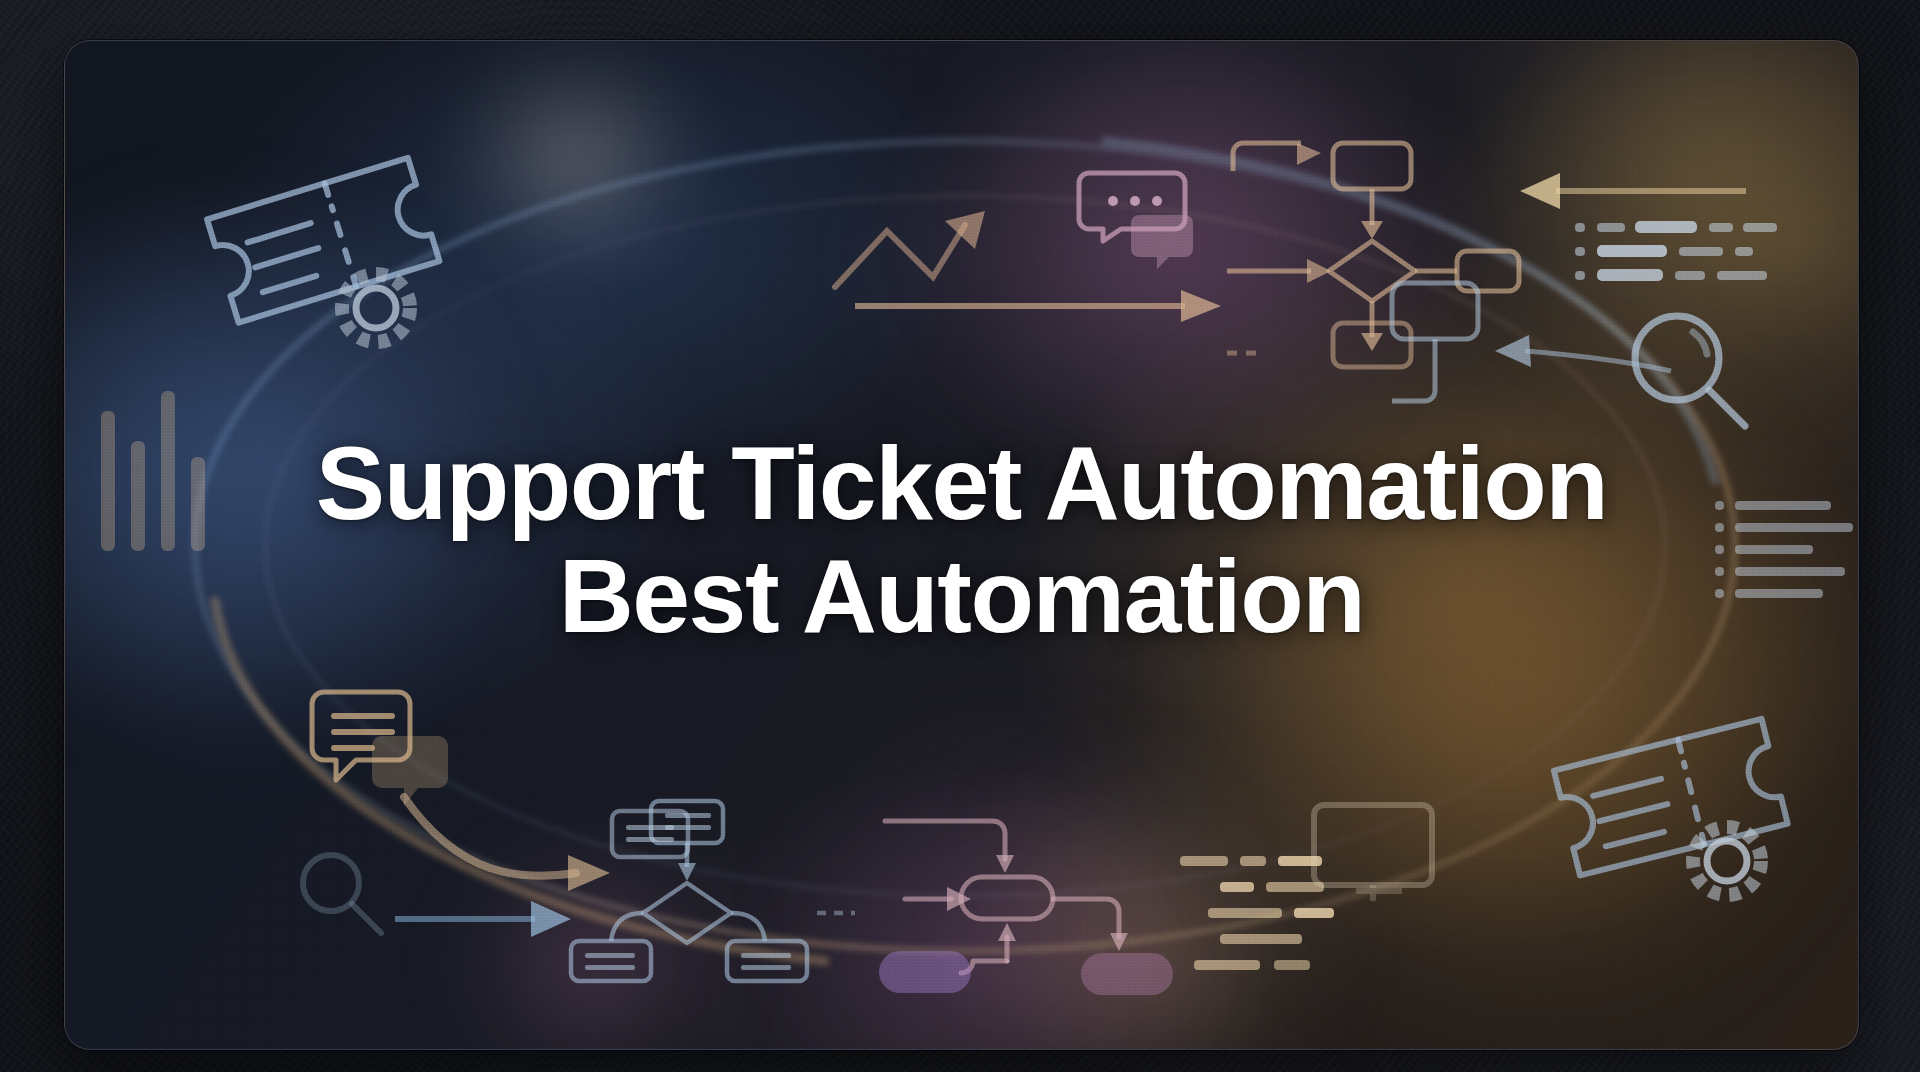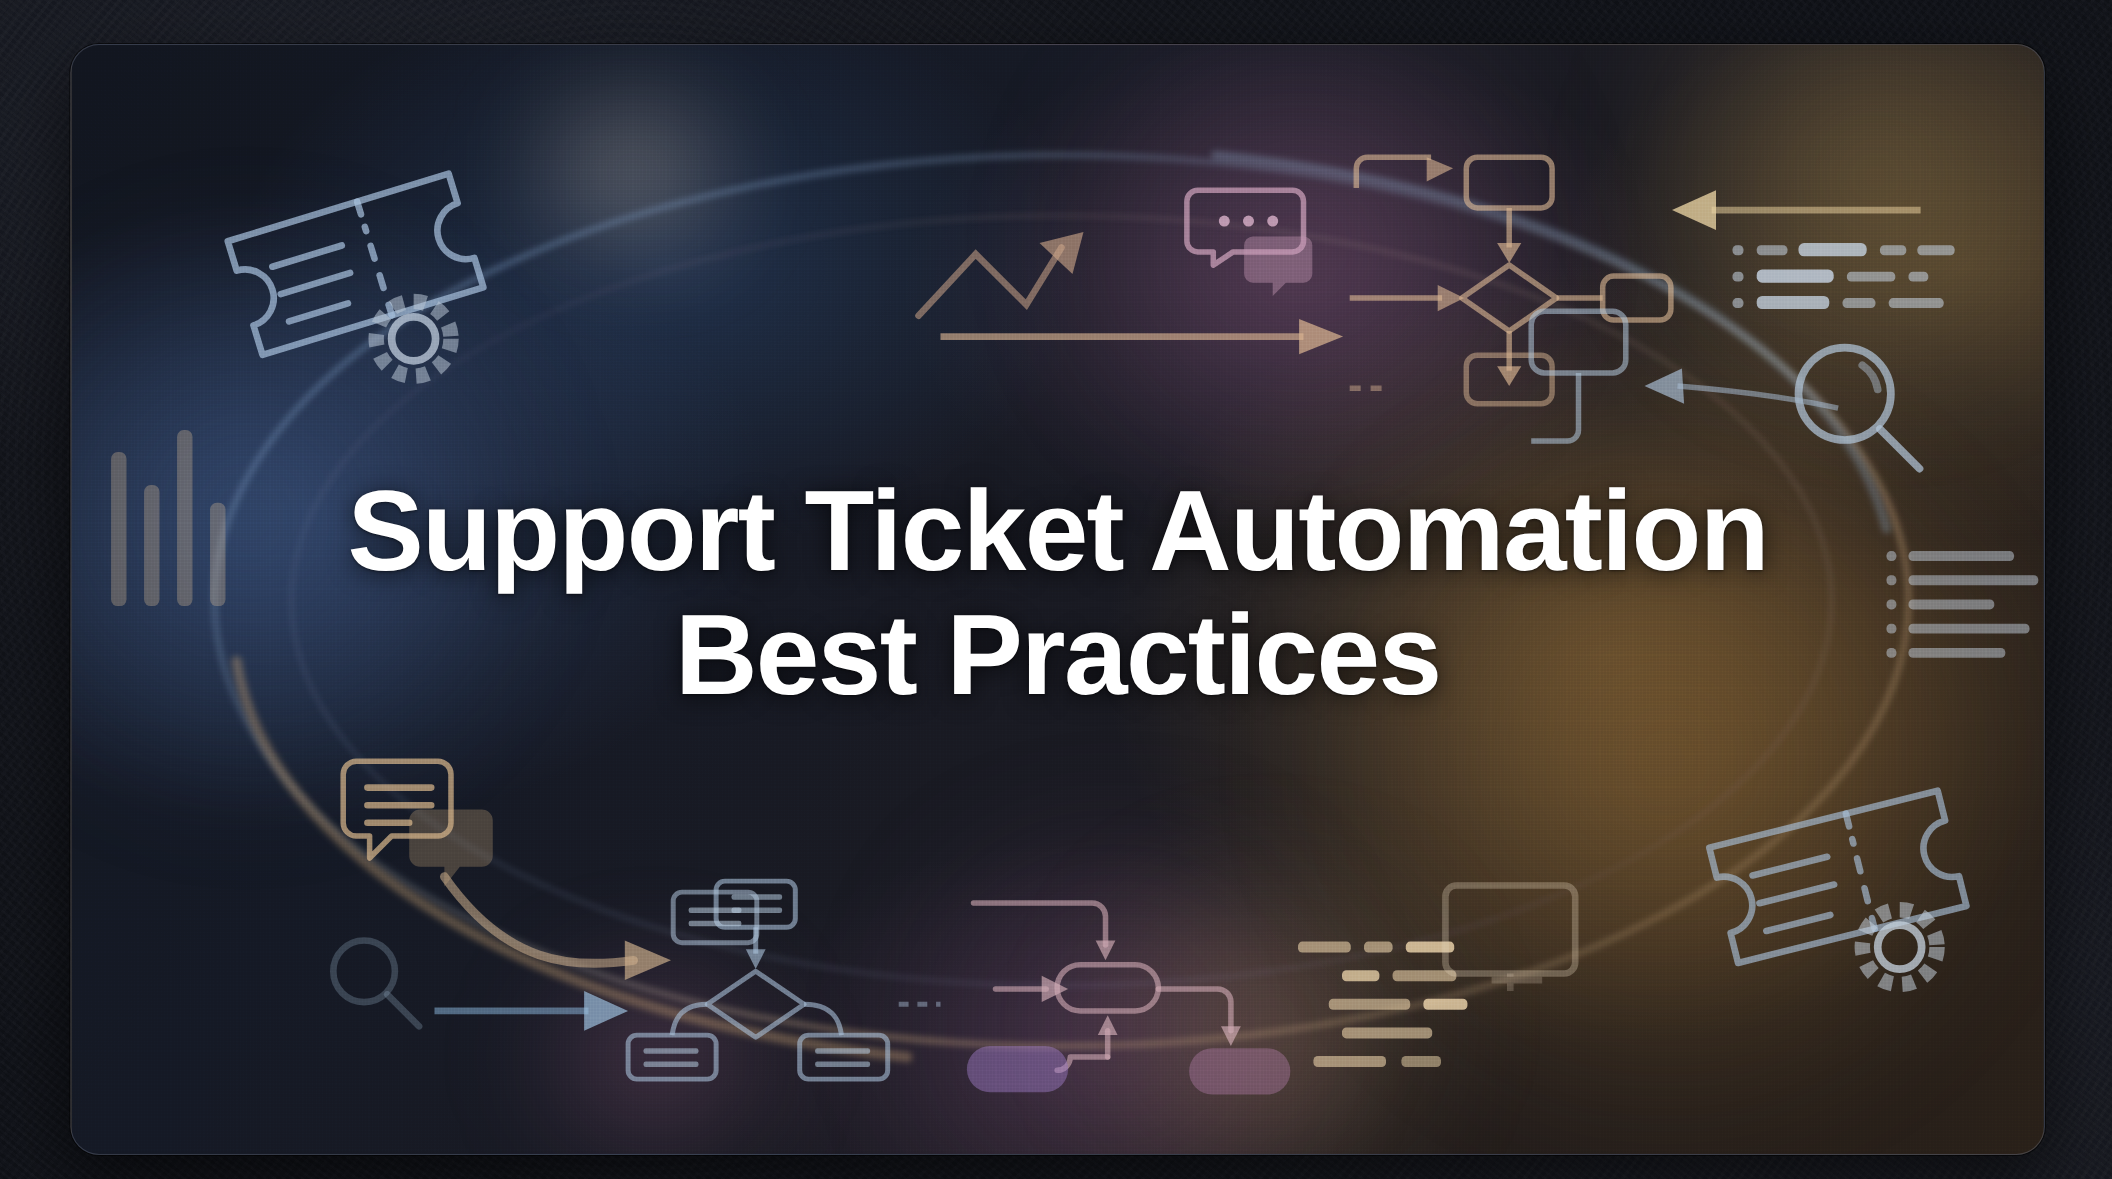--- a/index.html
+++ b/index.html
@@ -347,17 +347,17 @@
           <rect x="66" y="20" width="14" height="160" rx="6"></rect>
           <rect x="96" y="86" width="14" height="94" rx="6"></rect>
         </g>
       </svg>
     </div>
 
     <div id="card-grain"></div>
 
     <div id="title-block">
       <span class="title-line">Support Ticket Automation</span>
-      <span class="title-line">Best Practices</span>
+      <span class="title-line">Best Automation</span>
     </div>
 
   </div>
 </div>
 
 </body></html>

